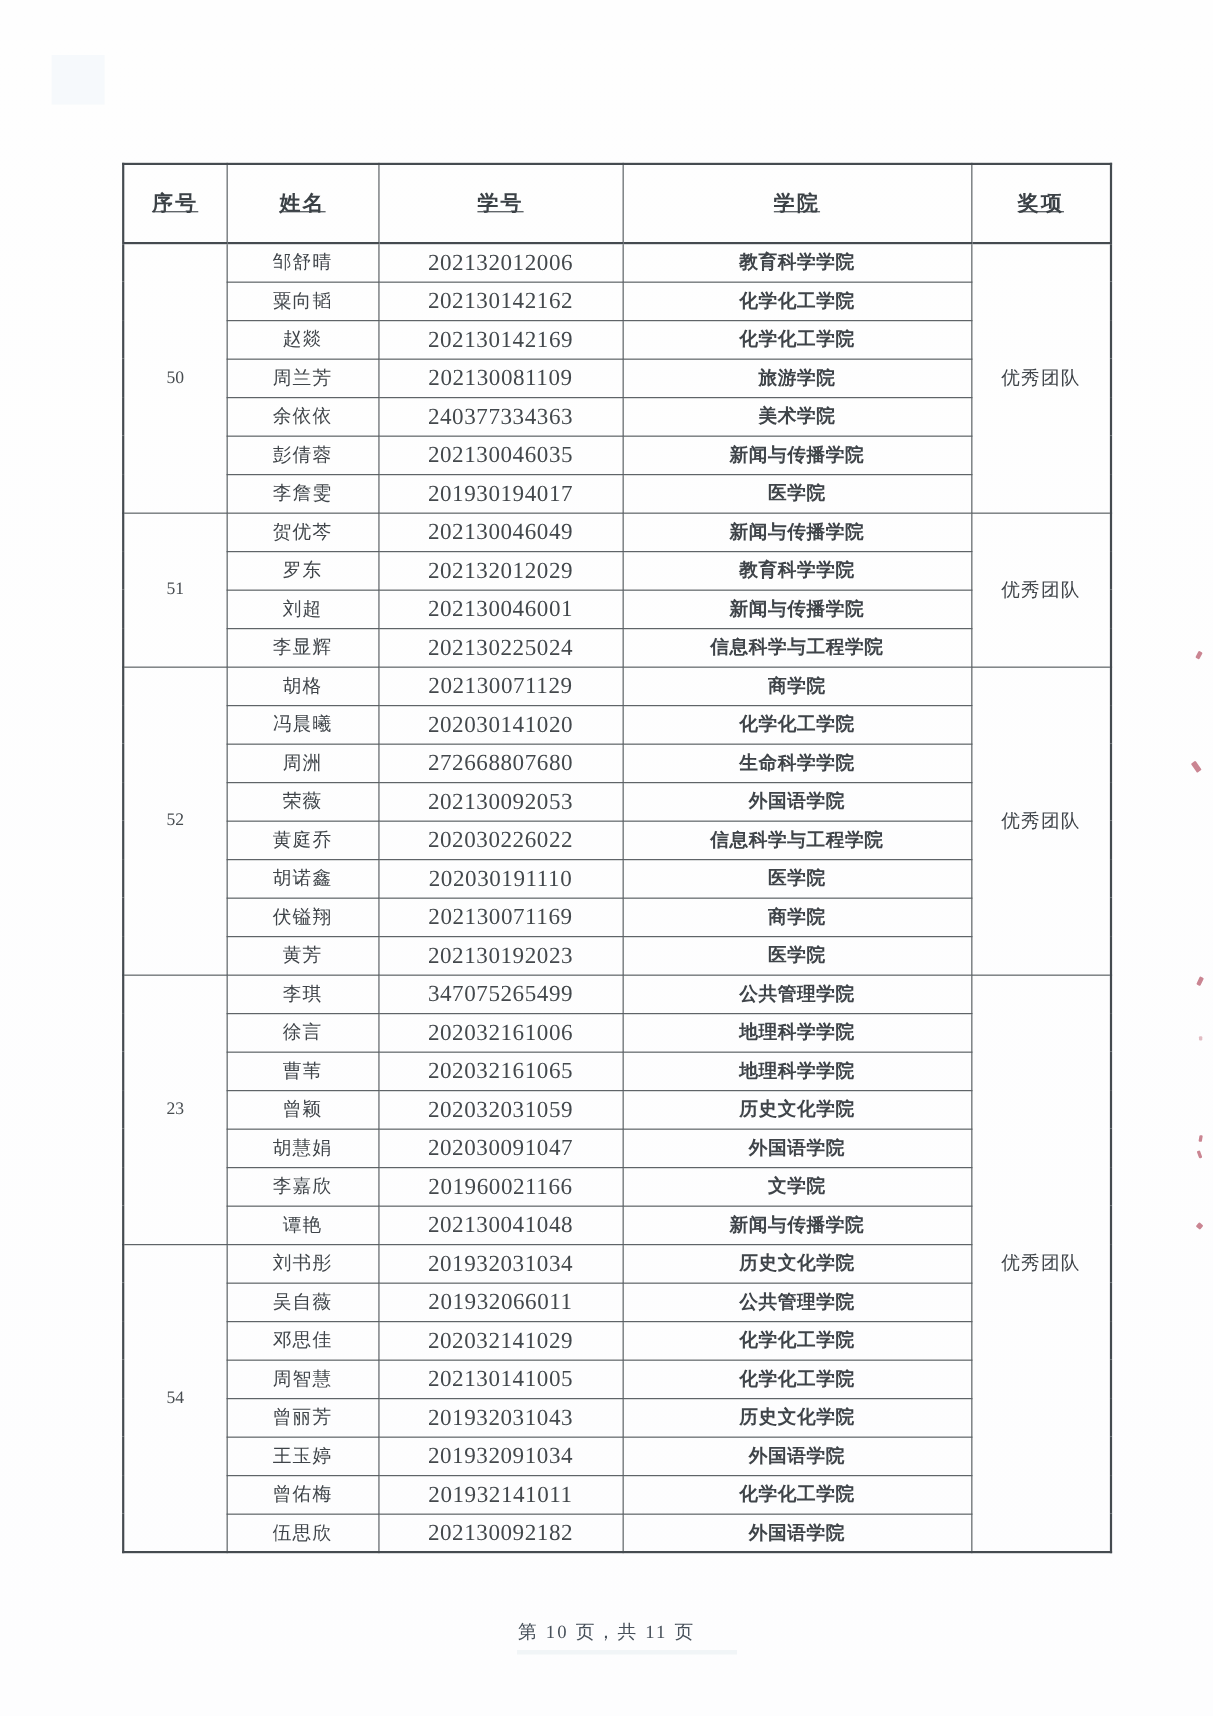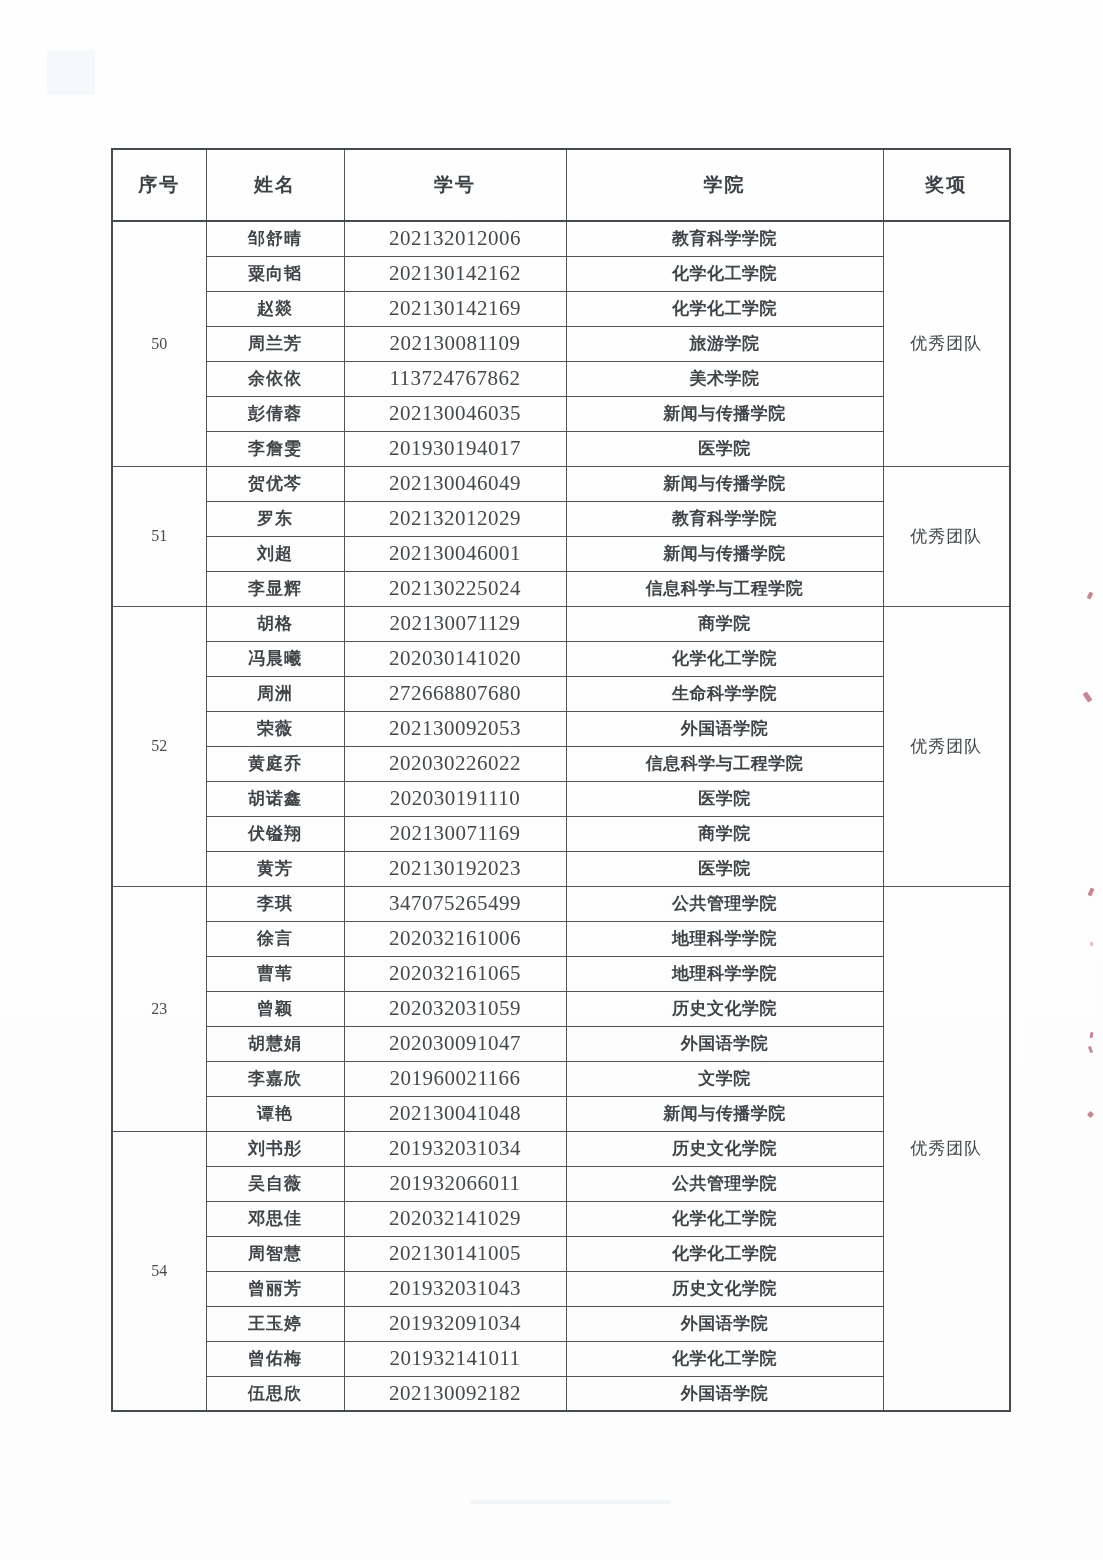--- a/index.html
+++ b/index.html
@@ -45,33 +45,33 @@
     overflow: hidden;
     white-space: nowrap;
   }
   table.awards thead th {
     height: 70px;
     font-size: 19px;
     font-weight: 600;
     letter-spacing: 2px;
     border-bottom: 2px solid #454b50;
     color: #3b4146;
+    text-decoration: underline;
   }
   table.awards tbody tr {
     height: 35px;
   }
   td.serial {
     font-size: 16px;
     color: #474c50;
     border-right: 2px solid #454b50;
   }
   td.name {
     font-size: 17px;
     letter-spacing: 1px;
-    font-weight: bold;
   }
   td.sid {
     font-size: 21px;
     color: #43484c;
     letter-spacing: 0.5px;
   }
   td.college {
     font-size: 17px;
     letter-spacing: 0.5px;
     font-weight: bold;
@@ -155,21 +155,21 @@
           <td class="sid">202130142169</td>
           <td class="college">化学化工学院</td>
         </tr>
         <tr>
           <td class="name">周兰芳</td>
           <td class="sid">202130081109</td>
           <td class="college">旅游学院</td>
         </tr>
         <tr>
           <td class="name">余依依</td>
-          <td class="sid">113724767862</td>
+          <td class="sid">240377334363</td>
           <td class="college">美术学院</td>
         </tr>
         <tr>
           <td class="name">彭倩蓉</td>
           <td class="sid">202130046035</td>
           <td class="college">新闻与传播学院</td>
         </tr>
         <tr>
           <td class="name">李詹雯</td>
           <td class="sid">201930194017</td>
@@ -313,20 +313,21 @@
           <td class="college">化学化工学院</td>
         </tr>
         <tr>
           <td class="name">伍思欣</td>
           <td class="sid">202130092182</td>
           <td class="college">外国语学院</td>
         </tr>
       </tbody>
   </table>
 
+  <div class="footer">第 10 页，共 11 页</div>
 
   <span class="mark m1"></span>
   <span class="mark m2"></span>
   <span class="mark m3"></span>
   <span class="mark m4"></span>
   <span class="mark m5"></span>
   <span class="mark m6"></span>
   <span class="mark m7"></span>
   <span class="streak"></span>
 </div>

